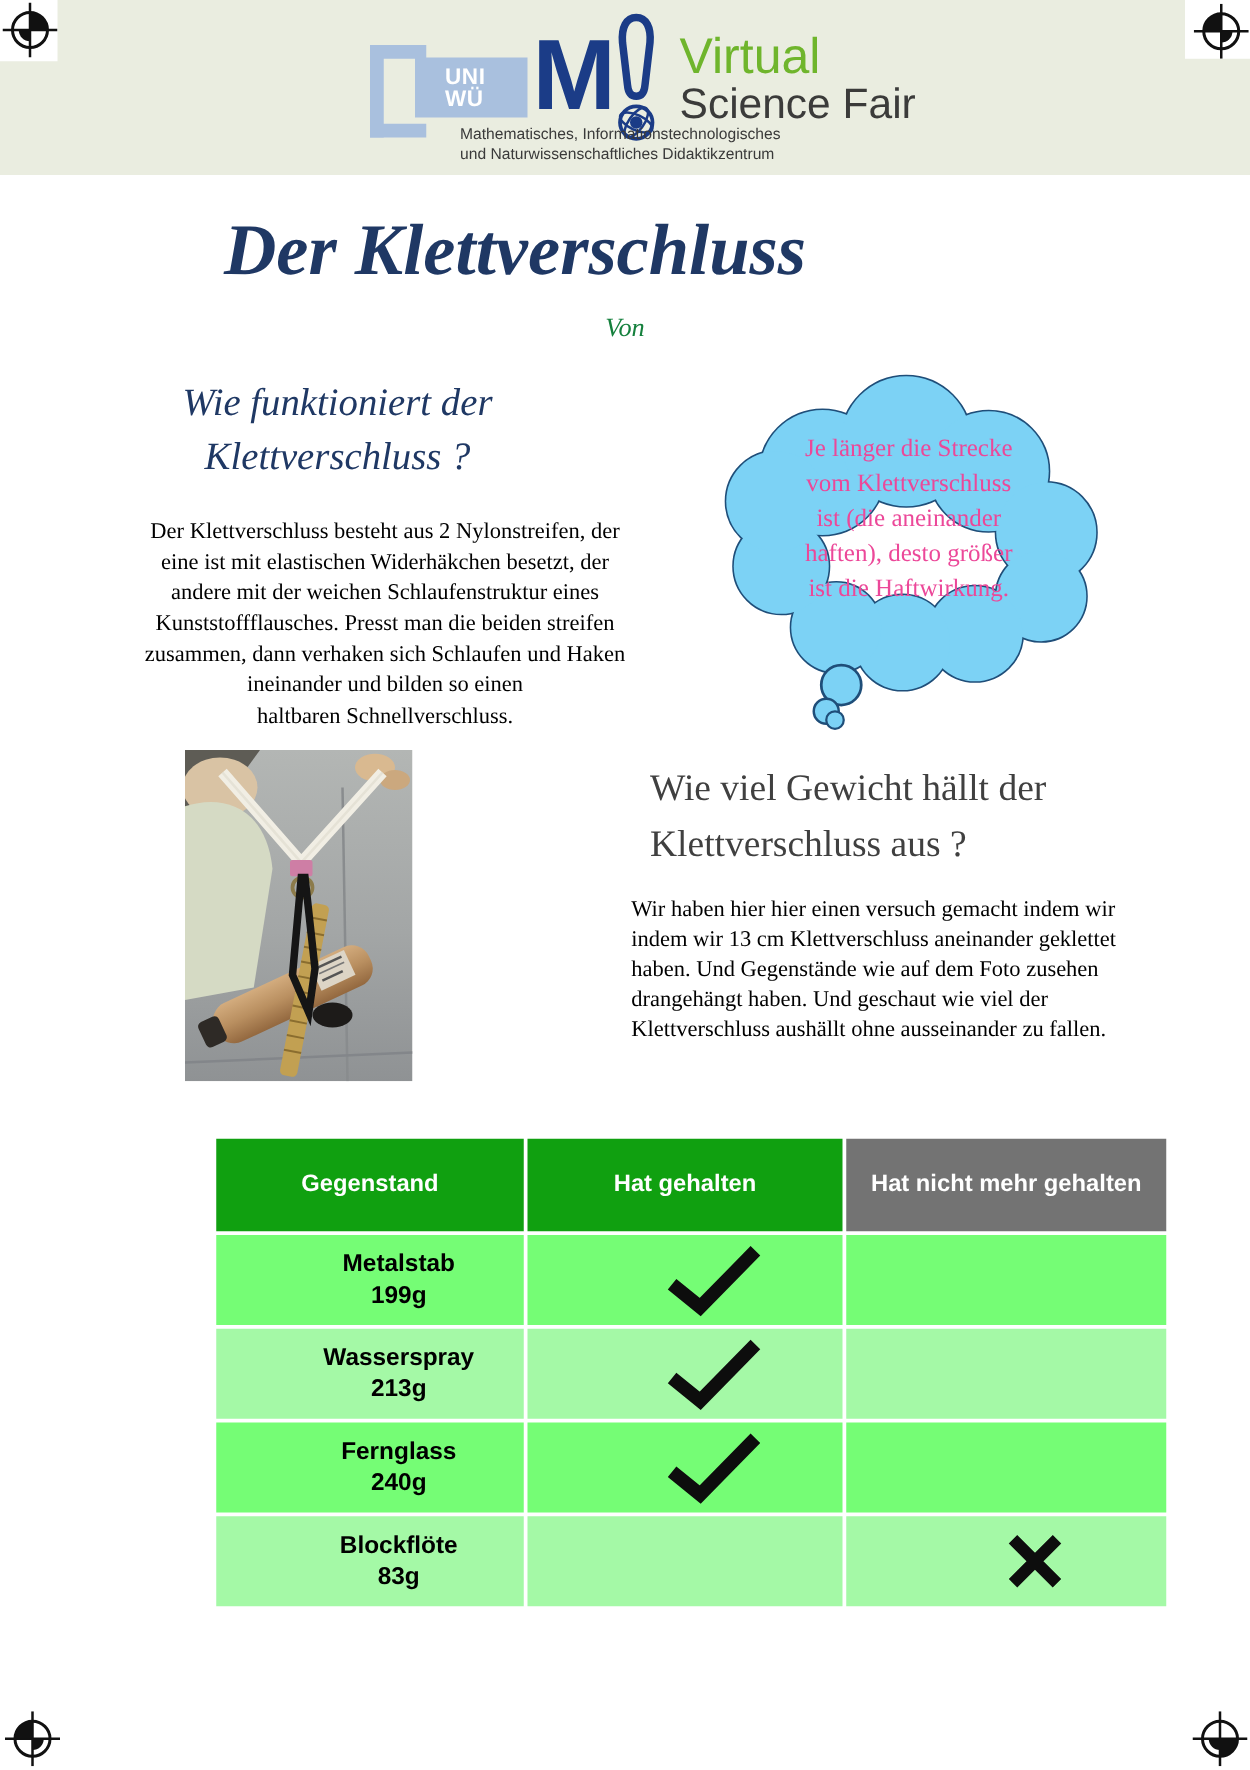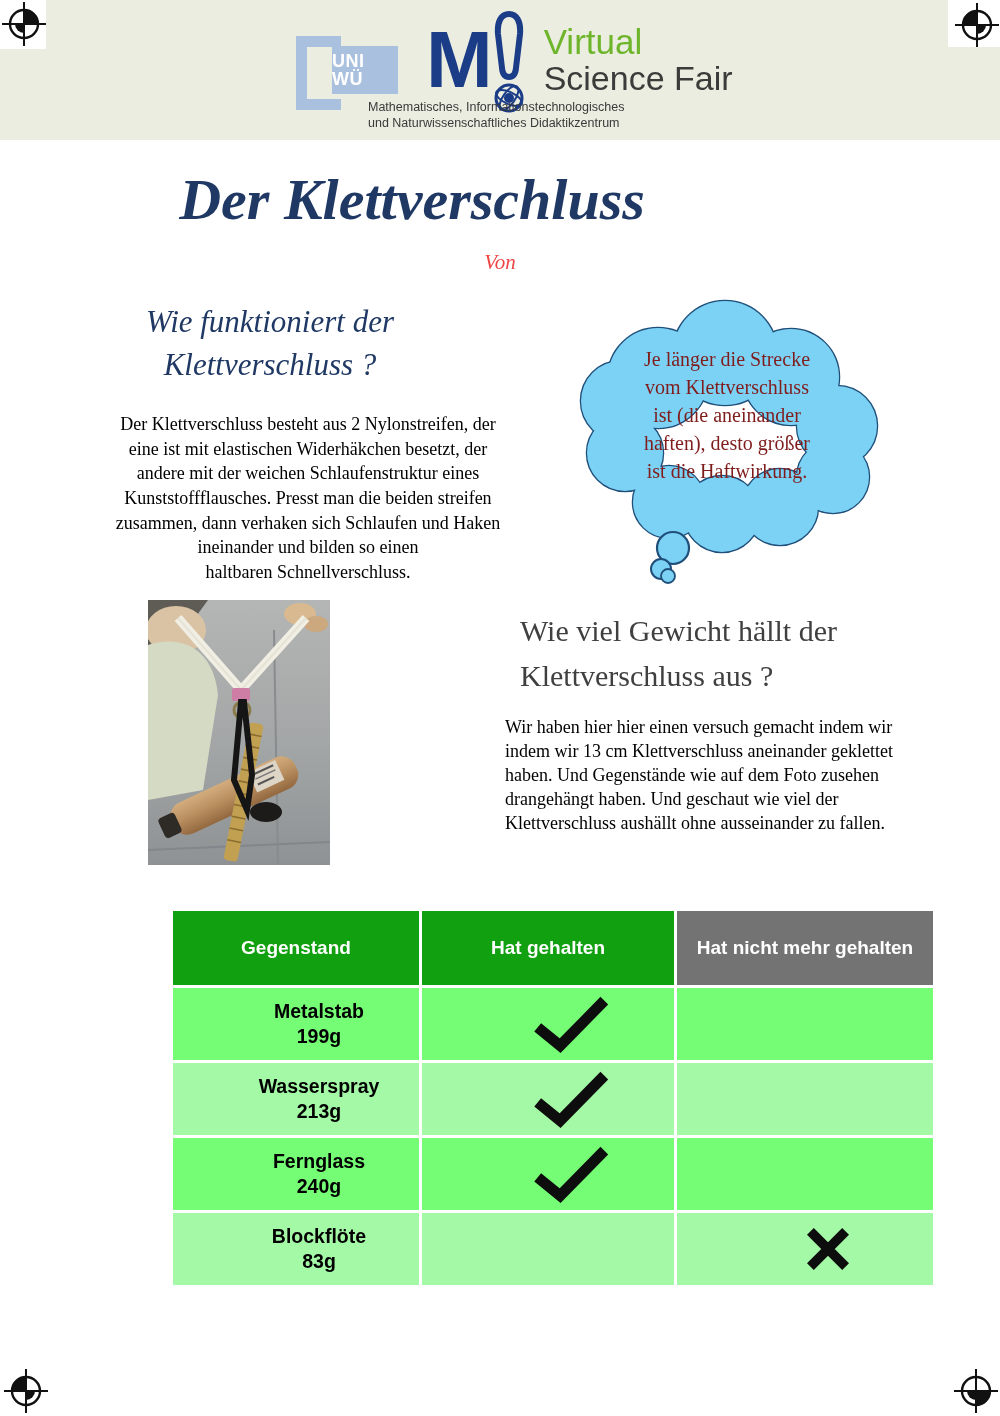--- a/index.html
+++ b/index.html
@@ -10,52 +10,52 @@
   .band{position:absolute;left:0;top:0;width:1000px;height:140px;background:#EAEDE0;}
   .corner-patch{position:absolute;background:#ffffff;}
   .regmark{position:absolute;width:44px;height:44px;}
 
   
   .logo-row{position:absolute;left:296px;top:18px;display:flex;align-items:flex-start;}
   .uniwu{position:relative;width:114px;height:66px;margin-top:18px;}
   .uniwu-bracket{position:absolute;left:0;top:0;width:34px;height:52px;border:11px solid #A9C0DE;border-right:none;}
   .uniwu-box{position:absolute;left:36px;top:10px;width:66px;height:48px;background:#A9C0DE;color:#fff;
              font-weight:bold;font-size:18px;line-height:1.02;display:flex;flex-direction:column;
-             justify-content:center;padding-left:0;letter-spacing:.5px;}
+             justify-content:center;padding-left:24px;letter-spacing:.5px;}
   .mind-word{display:flex;align-items:flex-start;color:#1B3C87;font-weight:bold;margin-left:16px;}
   .mind-m,.mind-nd{font-size:80px;line-height:1;letter-spacing:-3px;margin-top:2px;
                    font-family:"Liberation Sans",sans-serif;}
   .excl{width:36px;height:108px;margin:0 1px;position:relative;top:-8px;}
   .fair{margin-left:16px;display:flex;flex-direction:column;margin-top:6px;line-height:1.05;}
-  .virtual{color:#6FB52C;font-size:35px;}
+  .virtual{color:#6FB52C;font-size:40px;}
   .sciencefair{color:#3B3B3A;font-size:34px;}
   .tagline{position:absolute;left:368px;top:99px;font-size:12.5px;color:#3A3A3A;line-height:1.3;white-space:pre-line;}
 
   
   .ml{white-space:pre-line;}
   .title{position:absolute;left:0;top:166px;width:824px;text-align:center;
          font-family:"Liberation Serif",serif;font-style:italic;font-weight:bold;
          font-size:58px;color:#1F3864;}
   .byline{position:absolute;left:0;top:250px;width:1000px;text-align:center;
-          font-family:"Liberation Serif",serif;font-style:italic;font-size:21px;color:#ef4444;}
+          font-family:"Liberation Serif",serif;font-style:italic;font-size:21px;color:#15803d;}
   .left-heading{position:absolute;left:85px;top:300px;width:370px;text-align:center;
                 font-family:"Liberation Serif",serif;font-style:italic;font-size:31px;
                 color:#1F3864;line-height:1.4;}
   .left-body{position:absolute;left:88px;top:412px;width:440px;text-align:center;
              font-family:"Liberation Serif",serif;font-size:18px;line-height:1.37;color:#000;}
   .right-heading{position:absolute;left:520px;top:608px;width:430px;
                  font-family:"Liberation Serif",serif;font-size:30px;line-height:1.5;color:#404040;}
   .right-body{position:absolute;left:505px;top:716px;width:435px;
               font-family:"Liberation Serif",serif;font-size:18px;line-height:1.33;color:#000;}
 
   
   .cloud{position:absolute;left:573px;top:293px;width:312px;height:292px;}
   .cloud svg{position:absolute;left:0;top:0;}
   .cloud-text{position:absolute;left:28px;top:52px;width:252px;text-align:center;
-              font-family:"Liberation Serif",serif;font-size:20px;line-height:1.4;color:#7f1d1d;}
+              font-family:"Liberation Serif",serif;font-size:20px;line-height:1.4;color:#ec4899;}
 
   
   .photo{position:absolute;left:148px;top:600px;width:182px;height:265px;}
 
   
   .results{position:absolute;left:170px;top:908px;border-collapse:separate;border-spacing:3px;background:#fff;}
   .results th{height:74px;color:#fff;font-size:19px;font-weight:bold;text-align:center;
               vertical-align:middle;padding:0 14px;line-height:1.25;}
   .results td{height:70px;text-align:center;vertical-align:middle;padding-left:47px;}
   .results .c1{width:198px;} .results .c2{width:204px;margin-top:29px;} .results .c3{width:208px;}

